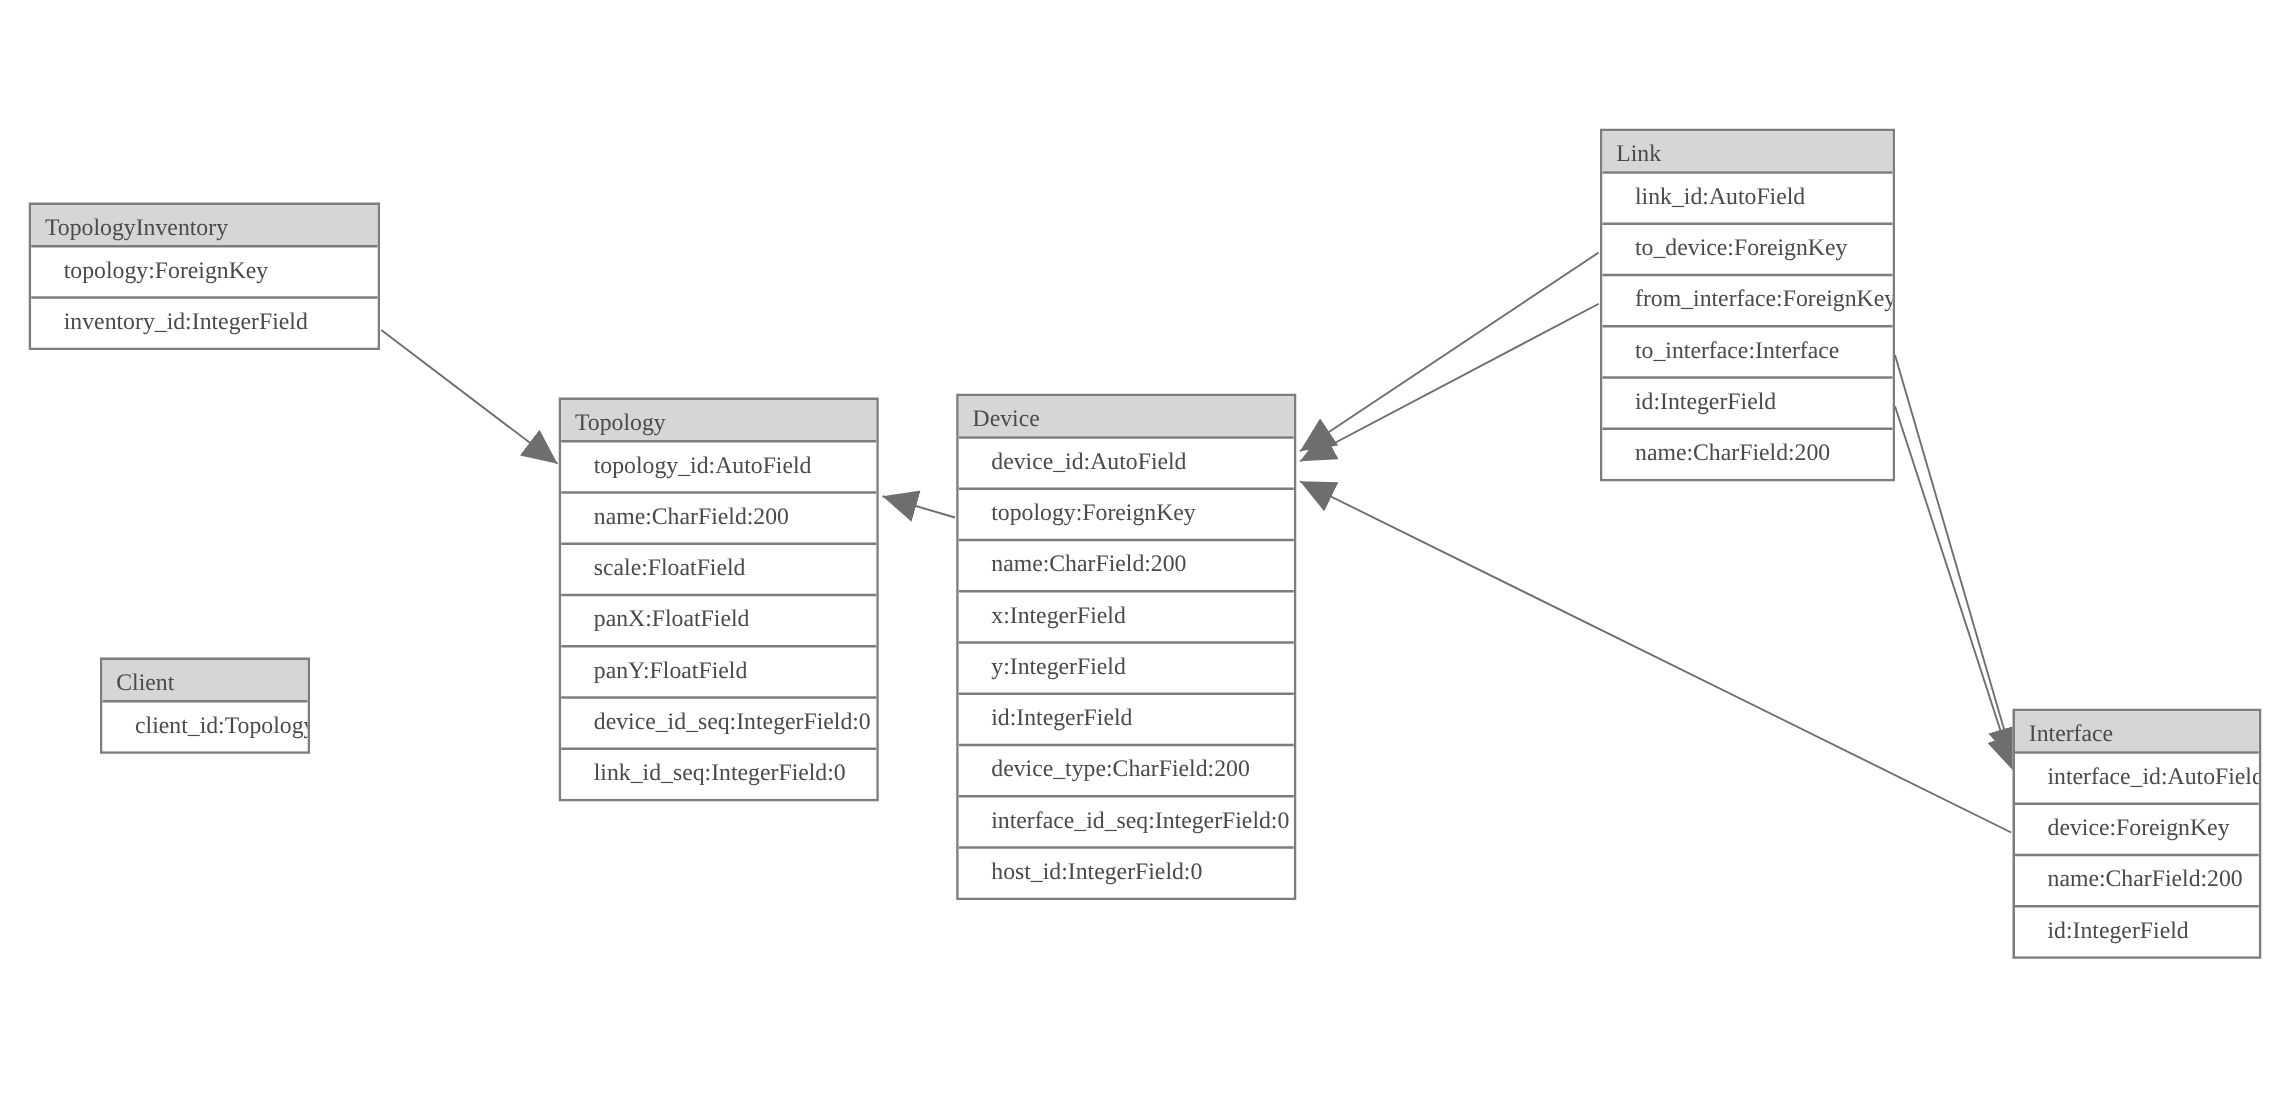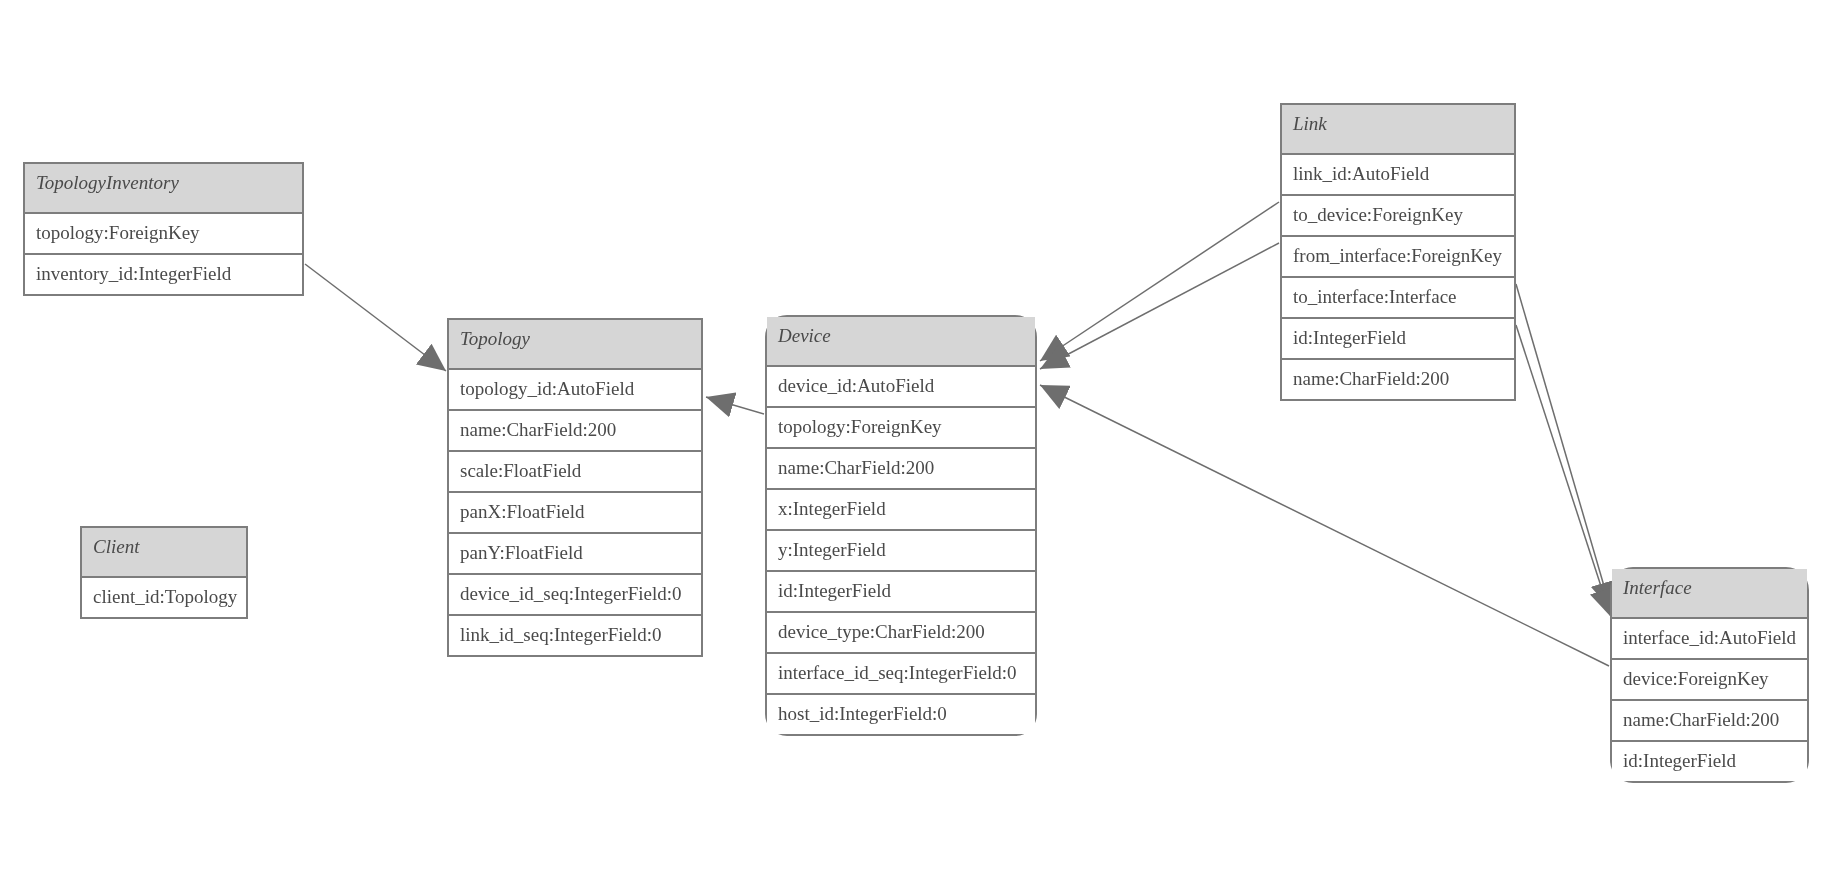--- a/index.html
+++ b/index.html
@@ -26,33 +26,32 @@
   }
   svg.edges line { stroke: var(--edge); stroke-width: 1.5; }
   svg.edges marker path { fill: var(--edge); }
   .entity {
     position: absolute;
     background: #ffffff;
     border: 2px solid var(--border);
     font-size: 19px;
   }
   .entity .header {
-    height: 48px;
+    height: 32px;
     line-height: 38px;
     padding-left: 11px;
     background: var(--header-fill);
     white-space: nowrap;
     overflow: hidden;
-    font-style: italic;
   }
   .entity .row {
     height: 41px;
     line-height: 38px;
     border-top: 2px solid var(--border);
-    padding-left: 11px;
+    padding-left: 26px;
     background: #ffffff;
     white-space: nowrap;
     overflow: hidden;
   }
 </style>
 </head>
 <body>
 
 <div class="canvas">
 
@@ -92,21 +91,21 @@
       </div>
   </div>
 
   <div class="entity" style="left:80px; top:526px; width:168px;">
     <div class="header">Client</div>
     <div class="rows">
         <div class="row">client_id:Topology</div>
       </div>
   </div>
 
-  <div class="entity" style="left:765px; top:315px; width:272px;border-radius:22px;">
+  <div class="entity" style="left:765px; top:315px; width:272px;">
     <div class="header">Device</div>
     <div class="rows">
         <div class="row">device_id:AutoField</div>
         <div class="row">topology:ForeignKey</div>
         <div class="row">name:CharField:200</div>
         <div class="row">x:IntegerField</div>
         <div class="row">y:IntegerField</div>
         <div class="row">id:IntegerField</div>
         <div class="row">device_type:CharField:200</div>
         <div class="row">interface_id_seq:IntegerField:0</div>
@@ -119,21 +118,21 @@
     <div class="rows">
         <div class="row">link_id:AutoField</div>
         <div class="row">to_device:ForeignKey</div>
         <div class="row">from_interface:ForeignKey</div>
         <div class="row">to_interface:Interface</div>
         <div class="row">id:IntegerField</div>
         <div class="row">name:CharField:200</div>
       </div>
   </div>
 
-  <div class="entity" style="left:1610px; top:567px; width:199px;border-radius:23px;">
+  <div class="entity" style="left:1610px; top:567px; width:199px;">
     <div class="header">Interface</div>
     <div class="rows">
         <div class="row">interface_id:AutoField</div>
         <div class="row">device:ForeignKey</div>
         <div class="row">name:CharField:200</div>
         <div class="row">id:IntegerField</div>
       </div>
   </div>
 
 </div>

